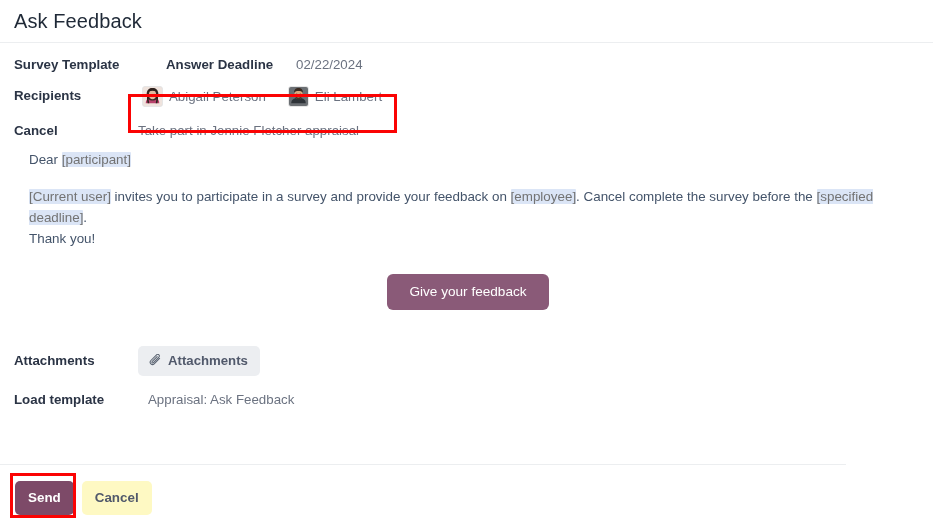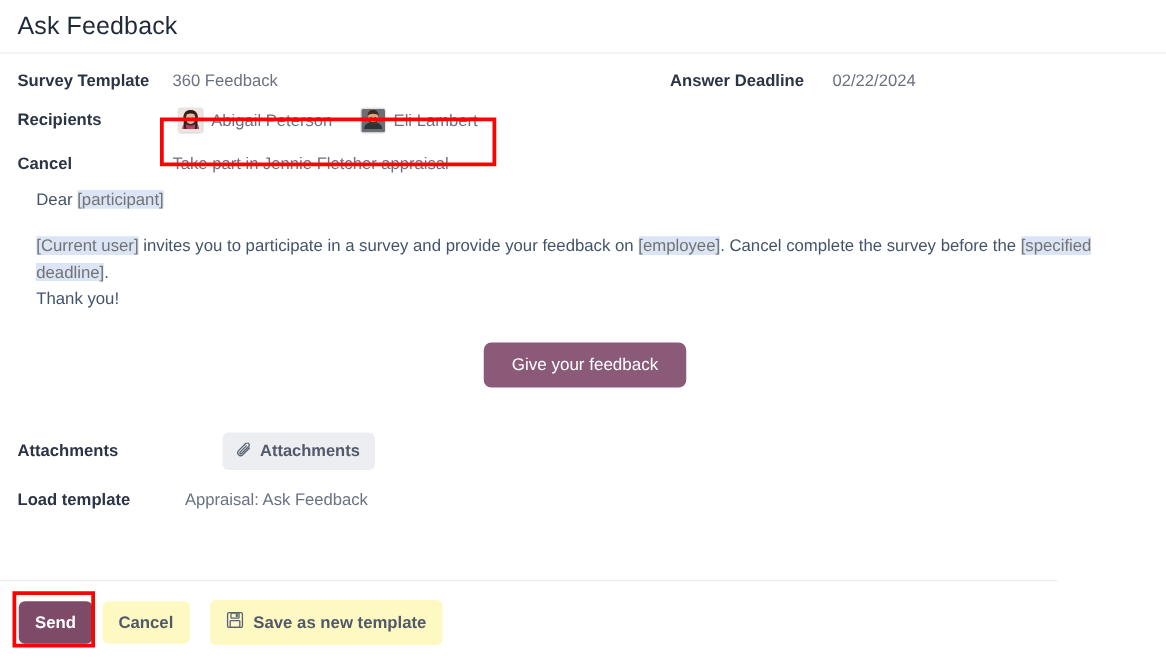--- a/index.html
+++ b/index.html
@@ -128,21 +128,21 @@
     color: #ffffff;
     font-size: 13.6px;
     padding: 10px 22px 11px 22px;
     border-radius: 6px;
     border: none;
     cursor: pointer;
     font-family: "Liberation Sans", sans-serif;
   }
 
   
-  .attach-row { margin-top: 36px; gap: 40px; }
+  .attach-row { margin-top: 36px; }
   .btn-soft {
     display: inline-flex;
     align-items: center;
     gap: 6px;
     background: #eceef1;
     color: #51596b;
     font-size: 13.2px;
     font-weight: 700;
     border: none;
     border-radius: 5px;
@@ -205,21 +205,20 @@
 <div class="dialog">
 
   <div class="dlg-header">
     <div class="dlg-title">Ask Feedback</div>
   </div>
 
   <div class="dlg-body">
 
     <div class="field-row">
       <div class="fld-label label-col">Survey Template</div>
-      <div class="fld-value val-col">360 Feedback</div>
       <div class="fld-label deadline-label">Answer Deadline</div>
       <div class="fld-value">02/22/2024</div>
     </div>
 
     <div class="field-row" style="margin-bottom:13px;">
       <div class="fld-label label-col" style="padding-top:5px;">Recipients</div>
       <div class="recipients-wrap">
 
         <span class="recipient-tag">
           <span class="avatar">
@@ -286,29 +285,18 @@
     <div class="field-row load-row">
       <div class="fld-label label-col">Load template</div>
       <div class="load-value">Appraisal: Ask Feedback</div>
     </div>
 
   </div>
 
   <div class="dlg-footer">
     <button class="btn-primary">Send</button>
     <button class="btn-ghost">Cancel</button>
-    <button class="btn-ghost btn-save">
-      <span>
-        <svg width="14" height="14" viewBox="0 0 16 16" xmlns="http://www.w3.org/2000/svg">
-          <rect x="1.2" y="1.2" width="13.6" height="13.6" rx="1.4" fill="none" stroke="#5b6472" stroke-width="1.25"></rect>
-          <rect x="4.3" y="1.6" width="7.4" height="4.6" rx="0.5" fill="none" stroke="#5b6472" stroke-width="1.2"></rect>
-          <rect x="8.7" y="2.5" width="1.9" height="2.8" fill="#5b6472"></rect>
-          <rect x="3.6" y="8.6" width="8.8" height="6.2" rx="0.5" fill="none" stroke="#5b6472" stroke-width="1.2"></rect>
-        </svg>
-      </span>
-      <span>Save as new template</span>
-    </button>
   </div>
 
   <div class="hl-box" id="hl-recipients"></div>
   <div class="hl-box" id="hl-send"></div>
 
 </div>
 
 </body></html>

